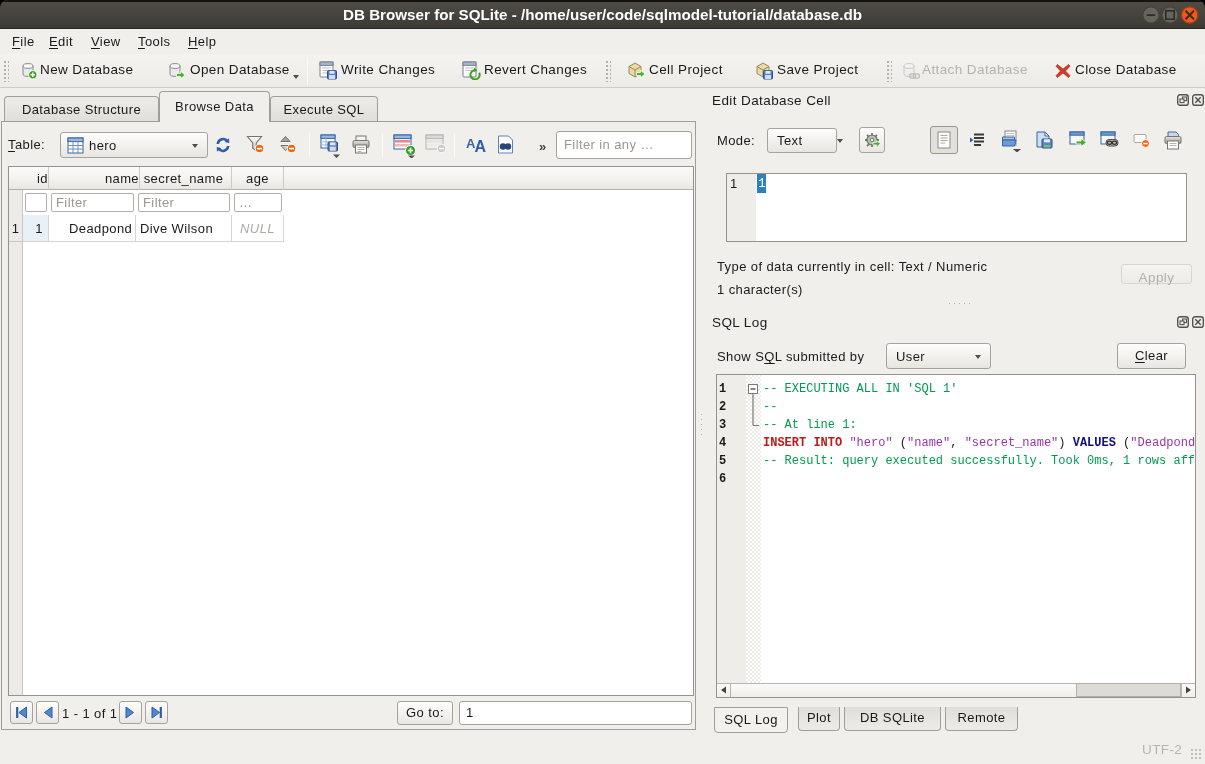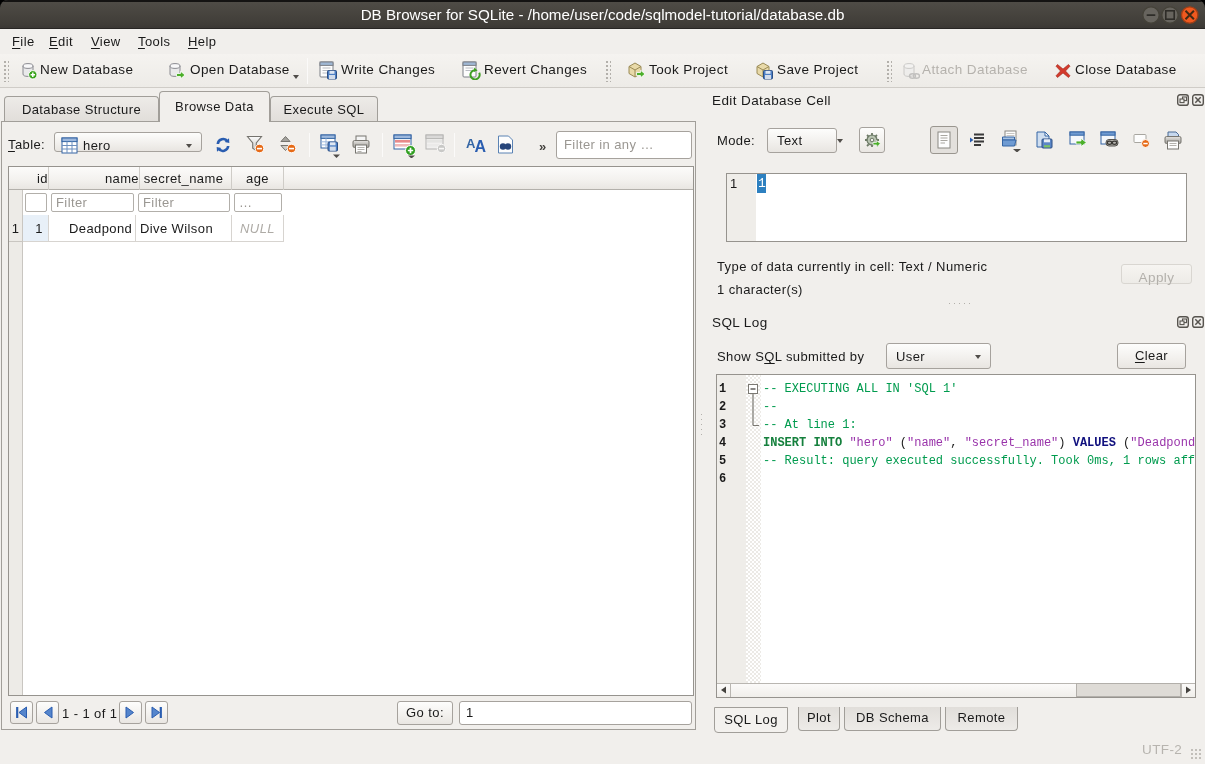--- a/index.html
+++ b/index.html
@@ -11,21 +11,21 @@
 .combo{position:absolute;border:1px solid #a6a29d;border-radius:3px;background:linear-gradient(#fdfdfc,#f1efec 60%,#e8e5e1)}
 .carr{position:absolute;width:0;height:0;border-left:3.5px solid transparent;border-right:3.5px solid transparent;border-top:4px solid #504d49}
 .mono{font-family:"Liberation Mono",monospace;letter-spacing:0}
 .ins{position:absolute;border:1px solid #b2afaa;border-radius:2px;background:#fff}
 .ph{color:#9a9792}
 </style></head>
 <body>
 
 <div class="abs" style="left:0;top:0;width:1205px;height:14px;background:#000"></div>
 <div class="abs" style="left:0;top:0;width:1205px;height:29px;background:linear-gradient(#141312,#141312) top/100% 2px no-repeat,linear-gradient(#504d47,#403d38 85%,#3b3834);border-radius:8px 8px 0 0;border-bottom:1px solid #282624">
- <div class="abs" style="left:0;top:0;width:1205px;height:28px;text-align:center;line-height:30px;color:#ffffff;font-weight:normal;font-size:15.2px;letter-spacing:0">DB Browser for SQLite - /home/user/code/sqlmodel-tutorial/database.db</div>
+ <div class="abs" style="left:0;top:0;width:1205px;height:28px;text-align:center;line-height:30px;color:#ffffff;font-weight:bold;font-size:15.2px;letter-spacing:0">DB Browser for SQLite - /home/user/code/sqlmodel-tutorial/database.db</div>
  <svg class="abs" style="left:1141px;top:5px" width="60" height="20" viewBox="0 0 60 20">
   <circle cx="10" cy="10" r="8.2" fill="#67645e" stroke="#454239" stroke-width="1.3"></circle>
   <rect x="5.5" y="9.2" width="9" height="1.8" rx="0.9" fill="#2e2c28"></rect>
   <circle cx="29" cy="10" r="8.2" fill="#67645e" stroke="#454239" stroke-width="1.3"></circle>
   <rect x="24.8" y="5.8" width="8.4" height="8.4" fill="none" stroke="#2e2c28" stroke-width="1.6"></rect>
   <circle cx="48.7" cy="10" r="8.2" fill="#f0591f" stroke="#9f3f17" stroke-width="1.3"></circle>
   <path d="M44.5 5.8 L52.9 14.2 M52.9 5.8 L44.5 14.2" stroke="#412a14" stroke-width="2"></path>
  </svg>
 </div>
 
@@ -76,21 +76,21 @@
   <path d="M12.2 6.6 l3.4 2.8 -3.9 1.6 z" fill="#3f9f23"></path>
  </svg>
  <span class="abs" style="left:484px;top:8px;font-size:13.5px">Revert Changes</span>
  <div class="abs" style="left:605px;top:6px;width:6px;height:22px;background:radial-gradient(#b3b0ab 1px,transparent 1.2px);background-size:4px 4px"></div>
 
  <svg class="abs" style="left:627px;top:7px" width="19" height="19" viewBox="0 0 19 19">
   <path d="M2 5.5 l6-3.5 6 3.5 v7 l-6 3.5 -6-3.5 z" fill="#e8d9a8" stroke="#9a8a55"></path>
   <path d="M2 5.5 l6 3.5 6-3.5 M8 9 v7" fill="none" stroke="#9a8a55"></path>
   <path d="M9.5 11.5 h4 v-2.3 l4.5 3.8 -4.5 3.8 v-2.3 h-4 z" fill="#4caf2a" stroke="#fff" stroke-width="0.8"></path>
  </svg>
- <span class="abs" style="left:649px;top:8px;font-size:13.5px">Took Project</span>
+ <span class="abs" style="left:649px;top:8px;font-size:13.5px">Cell Project</span>
 
  <svg class="abs" style="left:755px;top:7px" width="19" height="19" viewBox="0 0 19 19">
   <path d="M2 5.5 l6-3.5 6 3.5 v7 l-6 3.5 -6-3.5 z" fill="#e8d9a8" stroke="#9a8a55"></path>
   <path d="M2 5.5 l6 3.5 6-3.5 M8 9 v7" fill="none" stroke="#9a8a55"></path>
   <rect x="8.5" y="9.5" width="9" height="8.5" rx="1" fill="#4d7fc4" stroke="#2d4f84"></rect>
   <rect x="10.5" y="9.8" width="5" height="3" fill="#dfe7f2"></rect>
   <rect x="10" y="14" width="6" height="4" fill="#d3dcea"></rect>
  </svg>
  <span class="abs" style="left:777px;top:8px;font-size:13.5px">Save Project</span>
 
@@ -108,21 +108,21 @@
  <span class="abs" style="left:1075px;top:8px;font-size:13.5px">Close Database</span>
 </div>
 
 <div class="abs" style="left:1px;top:121px;width:695px;height:609px;border:1px solid #a19e99;background:#f1efec"></div>
 
 <div class="abs" style="left:4px;top:96px;width:155px;height:25px;background:linear-gradient(#edebe8,#e1deda);border:1px solid #a19e99;border-bottom:none;border-radius:4px 4px 0 0;text-align:center;line-height:25px">Database Structure</div>
 <div class="abs" style="left:270px;top:96px;width:108px;height:25px;background:linear-gradient(#edebe8,#e1deda);border:1px solid #a19e99;border-bottom:none;border-radius:4px 4px 0 0;text-align:center;line-height:25px">Execute SQL</div>
 <div class="abs" style="left:159px;top:91px;width:111px;height:31px;background:#f1efec;border:1px solid #a19e99;border-bottom:none;border-radius:4px 4px 0 0;text-align:center;line-height:29px">Browse Data</div>
 
 <span class="abs" style="left:8px;top:137px"><u>T</u>able:</span>
-<div class="combo" style="left:54px;top:132px;width:148px;height:20px">
+<div class="combo" style="left:60px;top:132px;width:148px;height:26px">
  <svg class="abs" style="left:6px;top:4px" width="17" height="17" viewBox="0 0 17 17">
   <rect x="1" y="1" width="15" height="15" fill="#fff" stroke="#3465a4"></rect>
   <rect x="1" y="1" width="15" height="3.6" fill="#9db8dd" stroke="#3465a4"></rect>
   <path d="M1 8.5 h15 M1 12 h15 M6 4.5 v11.5 M11 4.5 v11.5" stroke="#6d8fbd" stroke-width="1"></path>
  </svg>
  <span class="abs" style="left:28px;top:5px">hero</span>
  <div class="carr" style="left:131px;top:11px"></div>
 </div>
 
 <svg class="abs" style="left:214px;top:136px" width="18" height="18" viewBox="0 0 18 18">
@@ -367,32 +367,32 @@
  <div class="abs" style="left:29px;top:0;width:15px;height:322px;background:conic-gradient(#eceae6 25%,#fff 0 50%,#eceae6 0 75%,#fff 0);background-size:4px 4px"></div>
  <div class="abs mono" style="left:0;top:5px;width:24px;text-align:left;font-size:12px;line-height:18px;font-weight:bold;color:#191919;padding-left:2px">1<br>2<br>3<br>4<br>5<br>6</div>
  <svg class="abs" style="left:30px;top:8px" width="14" height="46" viewBox="0 0 14 46">
   <rect x="1.5" y="1.5" width="9" height="9" fill="#fff" stroke="#7b7973"></rect>
   <path d="M3.5 6 h5" stroke="#3a3834" stroke-width="1.2"></path>
   <path d="M6 10.5 v32 M6 42.5 h6" fill="none" stroke="#7b7973" stroke-width="1.2"></path>
  </svg>
  <div class="abs mono" style="left:46px;top:5px;font-size:12px;line-height:18px;white-space:pre"><span style="color:#009b4e">-- EXECUTING ALL IN 'SQL 1'</span>
 <span style="color:#009b4e">--</span>
 <span style="color:#009b4e">-- At line 1:</span>
-<span style="color:#15803d;font-weight:bold">INSERT INTO</span> <span style="color:#9933aa">"hero"</span> (<span style="color:#9933aa">"name"</span>, <span style="color:#9933aa">"secret_name"</span>) <span style="color:#10107e;font-weight:bold">VALUES</span> (<span style="color:#9933aa">"Deadpond</span>
+<span style="color:#b91c1c;font-weight:bold">INSERT INTO</span> <span style="color:#9933aa">"hero"</span> (<span style="color:#9933aa">"name"</span>, <span style="color:#9933aa">"secret_name"</span>) <span style="color:#10107e;font-weight:bold">VALUES</span> (<span style="color:#9933aa">"Deadpond</span>
 <span style="color:#009b4e">-- Result: query executed successfully. Took 0ms, 1 rows aff</span></div>
 
  <div class="abs" style="left:0;top:308px;width:478px;height:14px;background:linear-gradient(#fbfaf9,#f0eeea);border-top:1px solid #b9b6b1"></div>
  <div class="abs" style="left:0;top:308px;width:14px;height:14px;border-right:1px solid #b9b6b1"></div>
  <div class="abs" style="left:464px;top:308px;width:14px;height:14px;border-left:1px solid #b9b6b1"></div>
  <svg class="abs" style="left:0;top:308px" width="478" height="14" viewBox="0 0 478 14">
   <path d="M9 3.5 v7 l-5-3.5 z" fill="#44423e"></path>
   <path d="M469 3.5 v7 l5-3.5 z" fill="#44423e"></path>
  </svg>
  <div class="abs" style="left:359px;top:308px;width:105px;height:14px;background:#dedbd6;border:1px solid #b2afaa"></div>
 </div>
 
 <div class="abs" style="left:714px;top:707px;width:74px;height:26px;background:#f3f1ee;border:1px solid #a19e99;border-radius:0 0 4px 4px;text-align:center;line-height:24px">SQL Log</div>
 <div class="abs" style="left:798px;top:707px;width:42px;height:24px;background:linear-gradient(#e1deda,#edebe8);border:1px solid #a19e99;border-top:none;border-radius:0 0 4px 4px;text-align:center;line-height:22px">Plot</div>
-<div class="abs" style="left:844px;top:707px;width:97px;height:24px;background:linear-gradient(#e1deda,#edebe8);border:1px solid #a19e99;border-top:none;border-radius:0 0 4px 4px;text-align:center;line-height:22px">DB Schema</div>
+<div class="abs" style="left:844px;top:707px;width:97px;height:24px;background:linear-gradient(#e1deda,#edebe8);border:1px solid #a19e99;border-top:none;border-radius:0 0 4px 4px;text-align:center;line-height:22px">DB SQLite</div>
 <div class="abs" style="left:945px;top:707px;width:73px;height:24px;background:linear-gradient(#e1deda,#edebe8);border:1px solid #a19e99;border-top:none;border-radius:0 0 4px 4px;text-align:center;line-height:22px">Remote</div>
 
 <span class="abs" style="left:1142px;top:742px;color:#b7b4af;font-size:13.5px">UTF-2</span>
 <div class="abs" style="left:1190px;top:748px;width:13px;height:13px;background:radial-gradient(#c2bfba 1px,transparent 1.2px);background-size:4px 4px"></div>
 
 </body></html>

